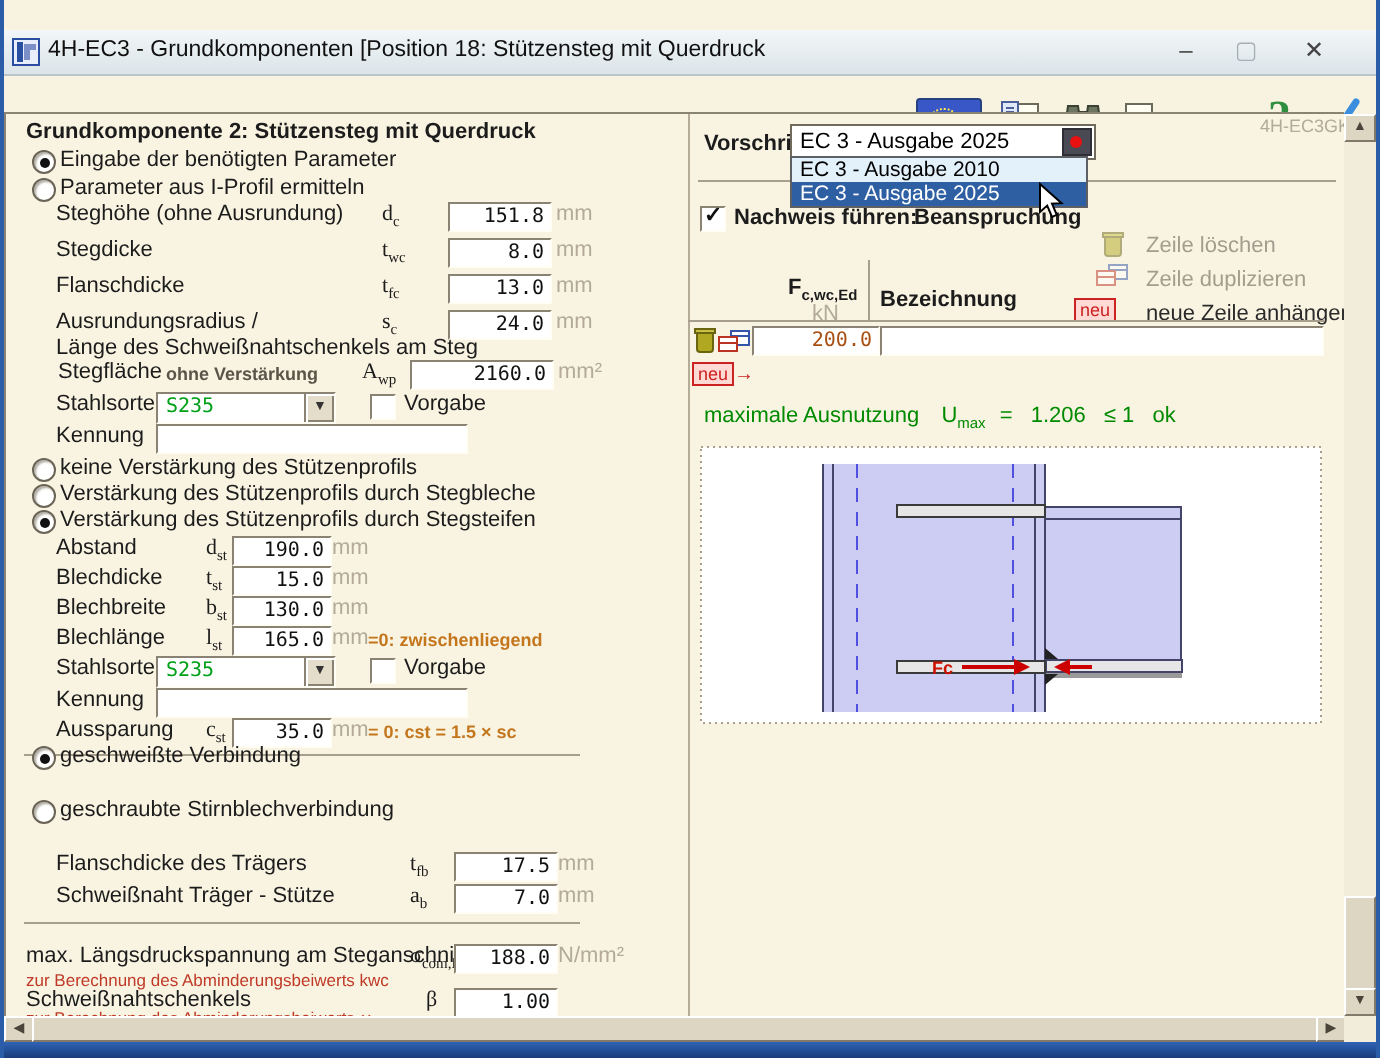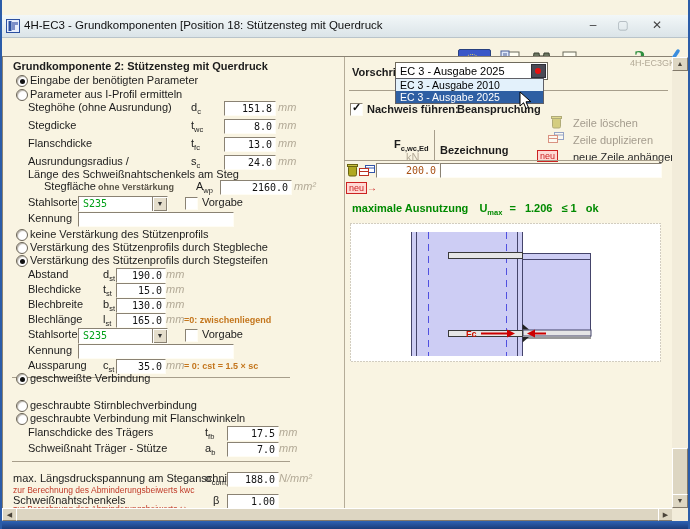--- a/index.html
+++ b/index.html
@@ -26,28 +26,28 @@
   .content-border{left:2px;top:56px;width:669px;height:452px;border-top:1px solid #8a8273;border-left:1px solid #8a8273;background:#f9f4e2;}
   .vdivider{left:344px;top:57px;width:1px;height:451px;background:#b5ac98;}
   .hr{height:1px;background:#a79e8b;}
   
   .lab{position:absolute;left:28px;white-space:nowrap;}
   .lab0{position:absolute;left:13px;white-space:nowrap;}
   .b{font-weight:bold;}
   .unitc{color:#b3aa97;}
   sub{font-size:7.5px;}
   .sym i{font-style:normal;}
-  .sym{position:absolute;white-space:nowrap;}
+  .sym{position:absolute;white-space:nowrap;font-family:Liberation Serif, serif;}
   .field{position:absolute;height:13px;background:#fff;
          border-top:1px solid #8a8273;border-left:1px solid #8a8273;
          border-bottom:1px solid #fffdf4;border-right:1px solid #fffdf4;
          font-family:"DejaVu Sans Mono",monospace;font-size:10px;line-height:13px;
          text-align:right;padding:0 3px;color:#111;}
   .field.txt{text-align:left;}
-  .unit{position:absolute;color:#b3aa97;font-style:italic;}
+  .unit{position:absolute;color:#b3aa97;}
   .note{position:absolute;color:#c4761d;font-size:9px;font-weight:bold;white-space:nowrap;}
   .rednote{position:absolute;left:13px;color:#c03a28;font-size:8.5px;white-space:nowrap;}
   
   .gA .sym{left:191px;} .gA .field{left:224px;width:44px;} .gA .unit{left:278px;}
   .gB .sym{left:103px;} .gB .field{left:116px;width:42px;} .gB .unit{left:166px;} .gB .note{left:184px;top:2px;}
   .gC .sym{left:205px;} .gC .field{left:227px;width:44px;} .gC .unit{left:279px;}
   
   .rb{position:absolute;left:16px;top:1px;width:10px;height:10px;border-radius:50%;background:#fff;
       border:1px solid #6a6456;box-shadow:inset 1px 1px 1px rgba(90,80,60,.45);}
   .rbdot{position:absolute;left:2.5px;top:2.5px;width:5px;height:5px;border-radius:50%;background:#111;}
@@ -75,21 +75,21 @@
   .neuarrow{color:#c22;font-weight:bold;font-size:10px;}
   
   .vred{color:#a85014;}
   
   .sb{background:#f2ecda;}
   .sbtn{position:absolute;background:#ddd6c2;border-top:1px solid #fff;border-left:1px solid #fff;
         border-bottom:1px solid #82796a;border-right:1px solid #82796a;text-align:center;color:#4a443a;font-size:7px;}
   .sthumb{position:absolute;background:#ddd6c2;border-top:1px solid #fff;border-left:1px solid #fff;
         border-bottom:1px solid #82796a;border-right:1px solid #82796a;}
   .corner{left:672px;top:508px;width:16px;height:13px;background:#f2ecda;}
-  .green{color:#008a00;font-weight:bold;text-align:center;}
+  .green{color:#008a00;font-weight:normal;text-align:center;}
   .smallnote{position:absolute;font-size:9px;color:#5a5548;font-weight:bold;}
   .tag{color:#b3aa97;font-size:9px;}
 </style>
 </head>
 <body>
 
 <div class="win">
 
   <div class="abs titlebar">
     <svg class="abs" style="left:6px;top:4px" width="14" height="14" viewBox="0 0 14 14">
@@ -173,21 +173,21 @@
     <span class="unit">mm</span>
   </div>
   <div class="abs gA" style="left:0;top:155px;width:345px;height:15px">
     <span class="lab">Ausrundungsradius /</span>
     <span class="sym"><i>s</i><sub>c</sub></span>
     <div class="field">24.0</div>
     <span class="unit">mm</span>
   </div>
   <div class="abs lab" style="top:168px">Länge des Schweißnahtschenkels am Steg</div>
 
-  <div class="abs" style="left:16px;top:180px;width:275px;height:15px">
+  <div class="abs" style="left:1px;top:180px;width:275px;height:15px">
     <span class="lab">Stegfläche</span>
     <span class="smallnote" style="left:82px;top:2px">ohne Verstärkung</span>
     <span class="sym" style="left:180px"><i>A</i><sub>wp</sub></span>
     <div class="field" style="left:204px;width:64px">2160.0</div>
     <span class="unit" style="left:278px">mm²</span>
   </div>
 
   <div class="abs" style="left:0;top:196px;width:345px;height:15px">
     <span class="lab">Stahlsorte</span>
     <div class="dd" style="left:78px;width:88px">
@@ -269,24 +269,20 @@
   <div class="abs" style="left:0;top:372px;width:401px;height:13px">
     <span class="rb">
         <span class="rbdot"></span>
       </span>
     <span class="rlab">geschweißte Verbindung</span>
   </div>
   <div class="abs" style="left:0;top:399px;width:345px;height:13px">
     <span class="rb"></span>
     <span class="rlab">geschraubte Stirnblechverbindung</span>
   </div>
-  <div class="abs" style="left:0;top:412px;width:345px;height:13px">
-    <span class="rb"></span>
-    <span class="rlab">geschraubte Verbindung mit Flanschwinkeln</span>
-  </div>
 
   <div class="abs gC" style="left:0;top:426px;width:345px;height:15px">
     <span class="lab">Flanschdicke des Trägers</span>
     <span class="sym"><i>t</i><sub>fb</sub></span>
     <div class="field">17.5</div>
     <span class="unit">mm</span>
   </div>
   <div class="abs gC" style="left:0;top:442px;width:345px;height:15px">
     <span class="lab">Schweißnaht Träger - Stütze</span>
     <span class="sym"><i>a</i><sub>b</sub></span>

